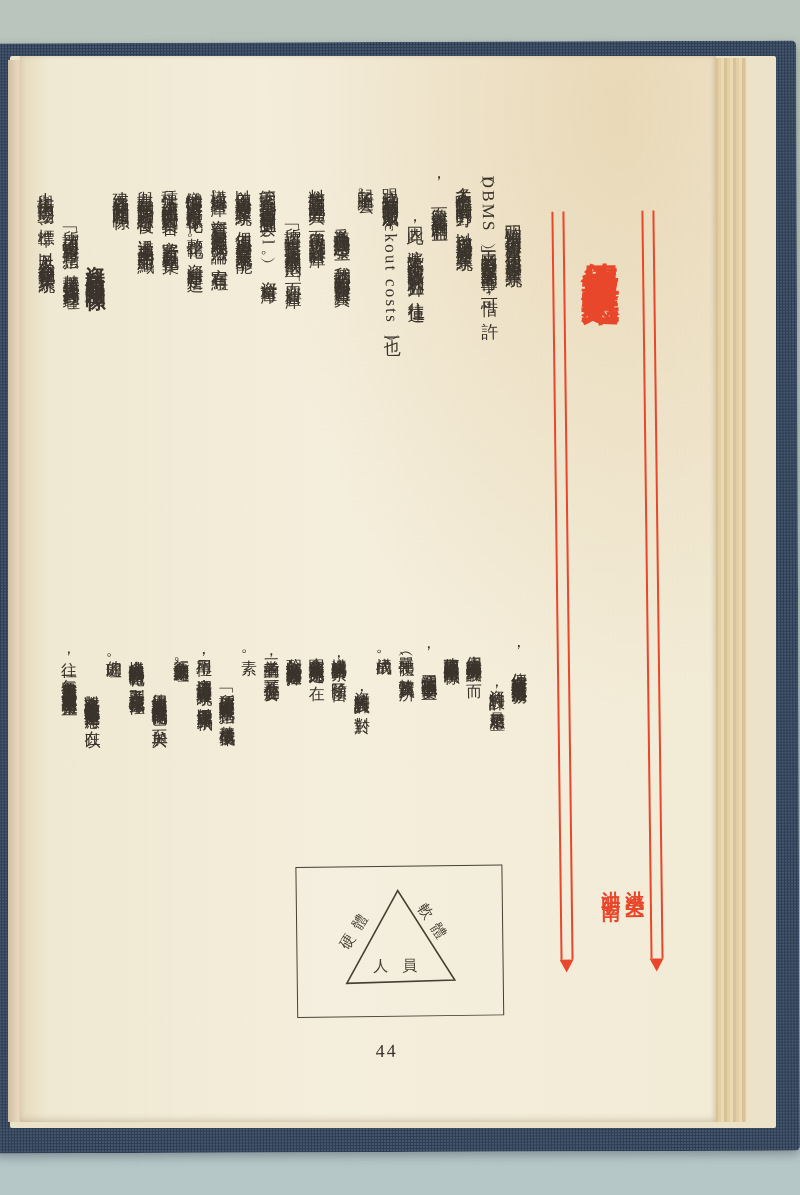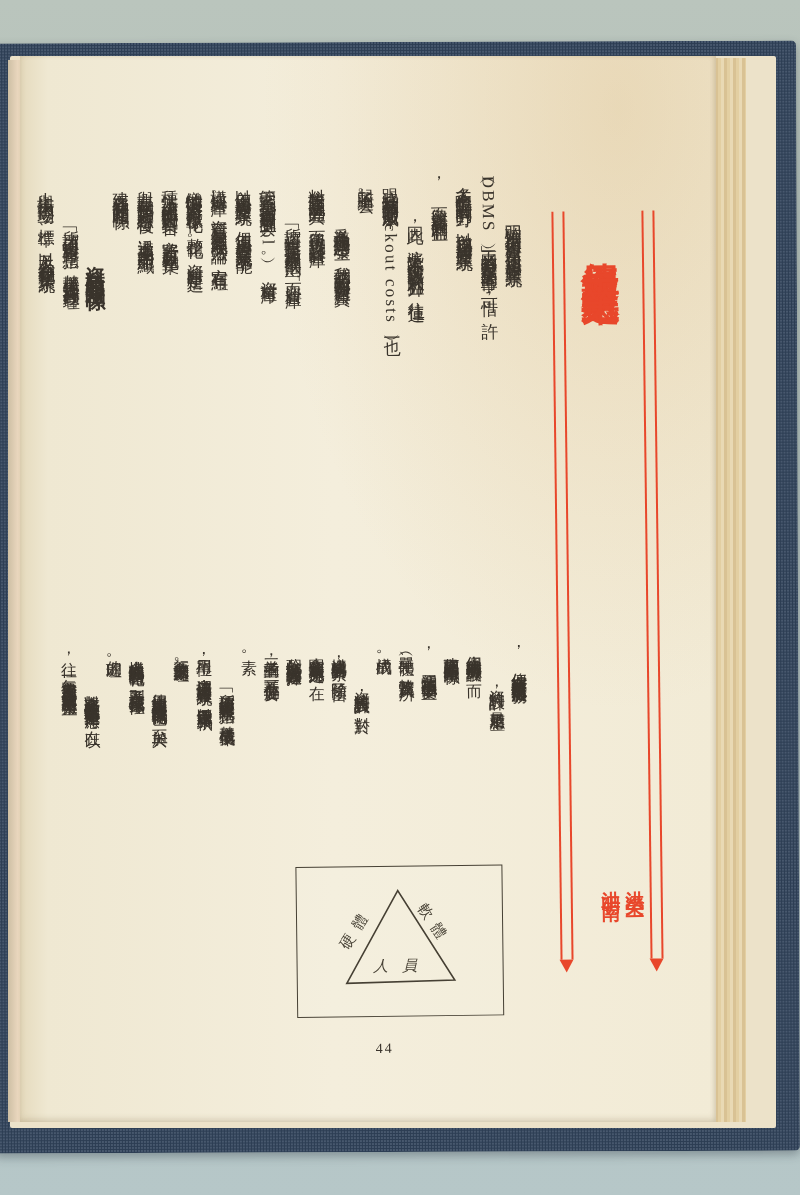--- a/index.html
+++ b/index.html
@@ -64,23 +64,23 @@
   #bottom-middle-cols{display:flex;flex-direction:row-reverse;height:221px;overflow:visible;}
   #bottom-left-group{display:flex;flex-direction:row-reverse;width:181px;}
 
   
   .diagram-box{position:relative;width:205px;height:149px;border:1.6px solid #464034;
     margin:0 8px 0 auto;background:rgba(255,255,255,.06);}
   .diagram-box svg{position:absolute;left:0;top:0;}
   .dlab{position:absolute;font-size:15px;color:#464034;white-space:nowrap;}
   .dlab-left{left:36px;top:52px;transform:rotate(-57deg);letter-spacing:8px;}
   .dlab-right{left:114px;top:49px;transform:rotate(57deg);letter-spacing:8px;}
-  .dlab-bottom{left:76px;top:90px;letter-spacing:14px;font-style:italic;}
+  .dlab-bottom{left:76px;top:90px;letter-spacing:14px;}
 
-  .page-number{position:absolute;left:350px;top:985px;font-size:14px;letter-spacing:2px;}
+  .page-number{position:absolute;left:350px;top:985px;font-size:18px;letter-spacing:2px;}
 </style>
 </head>
 <body>
 
 <div class="photo">
   <div class="book-cover"></div>
   <div class="flyleaf"></div>
   <div class="page-edge-left"></div>
   <div class="page-stack-right"></div>
 

